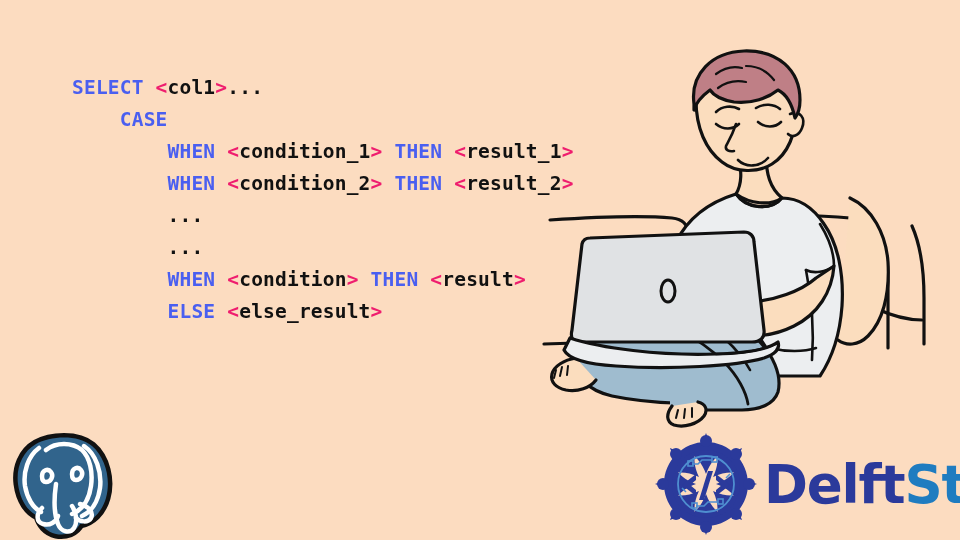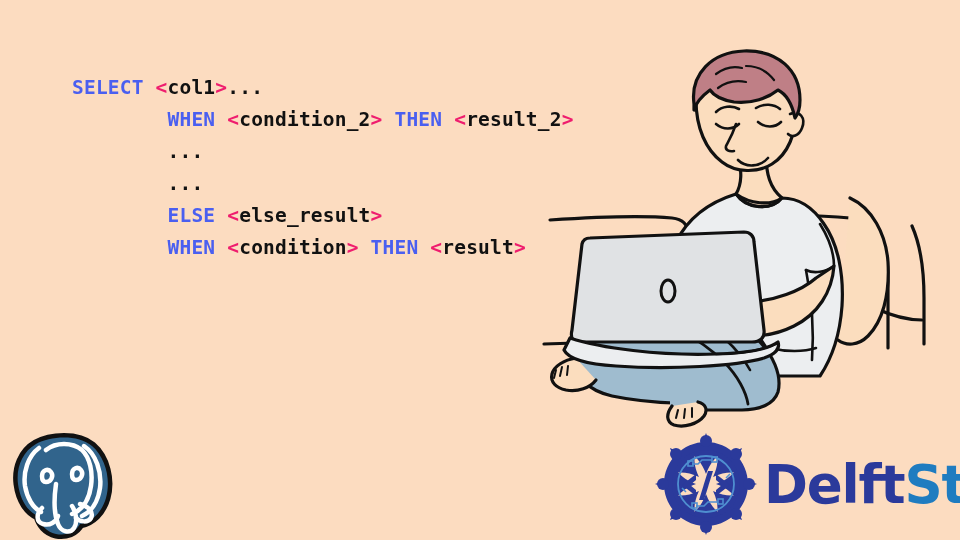--- a/index.html
+++ b/index.html
@@ -87,25 +87,27 @@
   .ds-delft { color: #2b3a9b; }
   .ds-stack { color: #1f7cc0; }
 </style>
 </head>
 <body>
 
 <div id="stage">
 
   <div id="code-block">
       <div class="code-line"><span></span><span class="kw">SELECT</span><span class="ident"> </span><span class="brk">&lt;</span><span class="ident">col1</span><span class="brk">&gt;</span><span class="ident">...</span></div>
+      <div class="code-line"><span>    </span><span class="kw">CASE</span></div>
+      <div class="code-line"><span>        </span><span class="kw">WHEN</span><span class="ident"> </span><span class="brk">&lt;</span><span class="ident">condition_1</span><span class="brk">&gt;</span><span class="ident"> </span><span class="kw">THEN</span><span class="ident"> </span><span class="brk">&lt;</span><span class="ident">result_1</span><span class="brk">&gt;</span></div>
       <div class="code-line"><span>        </span><span class="kw">WHEN</span><span class="ident"> </span><span class="brk">&lt;</span><span class="ident">condition_2</span><span class="brk">&gt;</span><span class="ident"> </span><span class="kw">THEN</span><span class="ident"> </span><span class="brk">&lt;</span><span class="ident">result_2</span><span class="brk">&gt;</span></div>
       <div class="code-line"><span>        </span><span class="dots">...</span></div>
       <div class="code-line"><span>        </span><span class="dots">...</span></div>
+      <div class="code-line"><span>        </span><span class="kw">WHEN</span><span class="ident"> </span><span class="brk">&lt;</span><span class="ident">condition</span><span class="brk">&gt;</span><span class="ident"> </span><span class="kw">THEN</span><span class="ident"> </span><span class="brk">&lt;</span><span class="ident">result</span><span class="brk">&gt;</span></div>
       <div class="code-line"><span>        </span><span class="kw">ELSE</span><span class="ident"> </span><span class="brk">&lt;</span><span class="ident">else_result</span><span class="brk">&gt;</span></div>
-      <div class="code-line"><span>        </span><span class="kw">WHEN</span><span class="ident"> </span><span class="brk">&lt;</span><span class="ident">condition</span><span class="brk">&gt;</span><span class="ident"> </span><span class="kw">THEN</span><span class="ident"> </span><span class="brk">&lt;</span><span class="ident">result</span><span class="brk">&gt;</span></div>
     </div>
 
   <div id="illustration">
     <svg width="440" height="380" viewBox="0 0 440 380" xmlns="http://www.w3.org/2000/svg">
       <g fill="none" stroke="#111111" stroke-width="3.2" stroke-linecap="round" stroke-linejoin="round">
 
         <g>
           <path d="M30 172 C 90 168, 130 168, 152 170 C 162 171, 168 176, 168 186 L168 214" fill="none"></path>
           <path d="M186 186 C 186 175, 194 170, 206 169 C 250 166, 300 167, 330 170" fill="none"></path>
           <path d="M168 214 L168 236" fill="none"></path>

